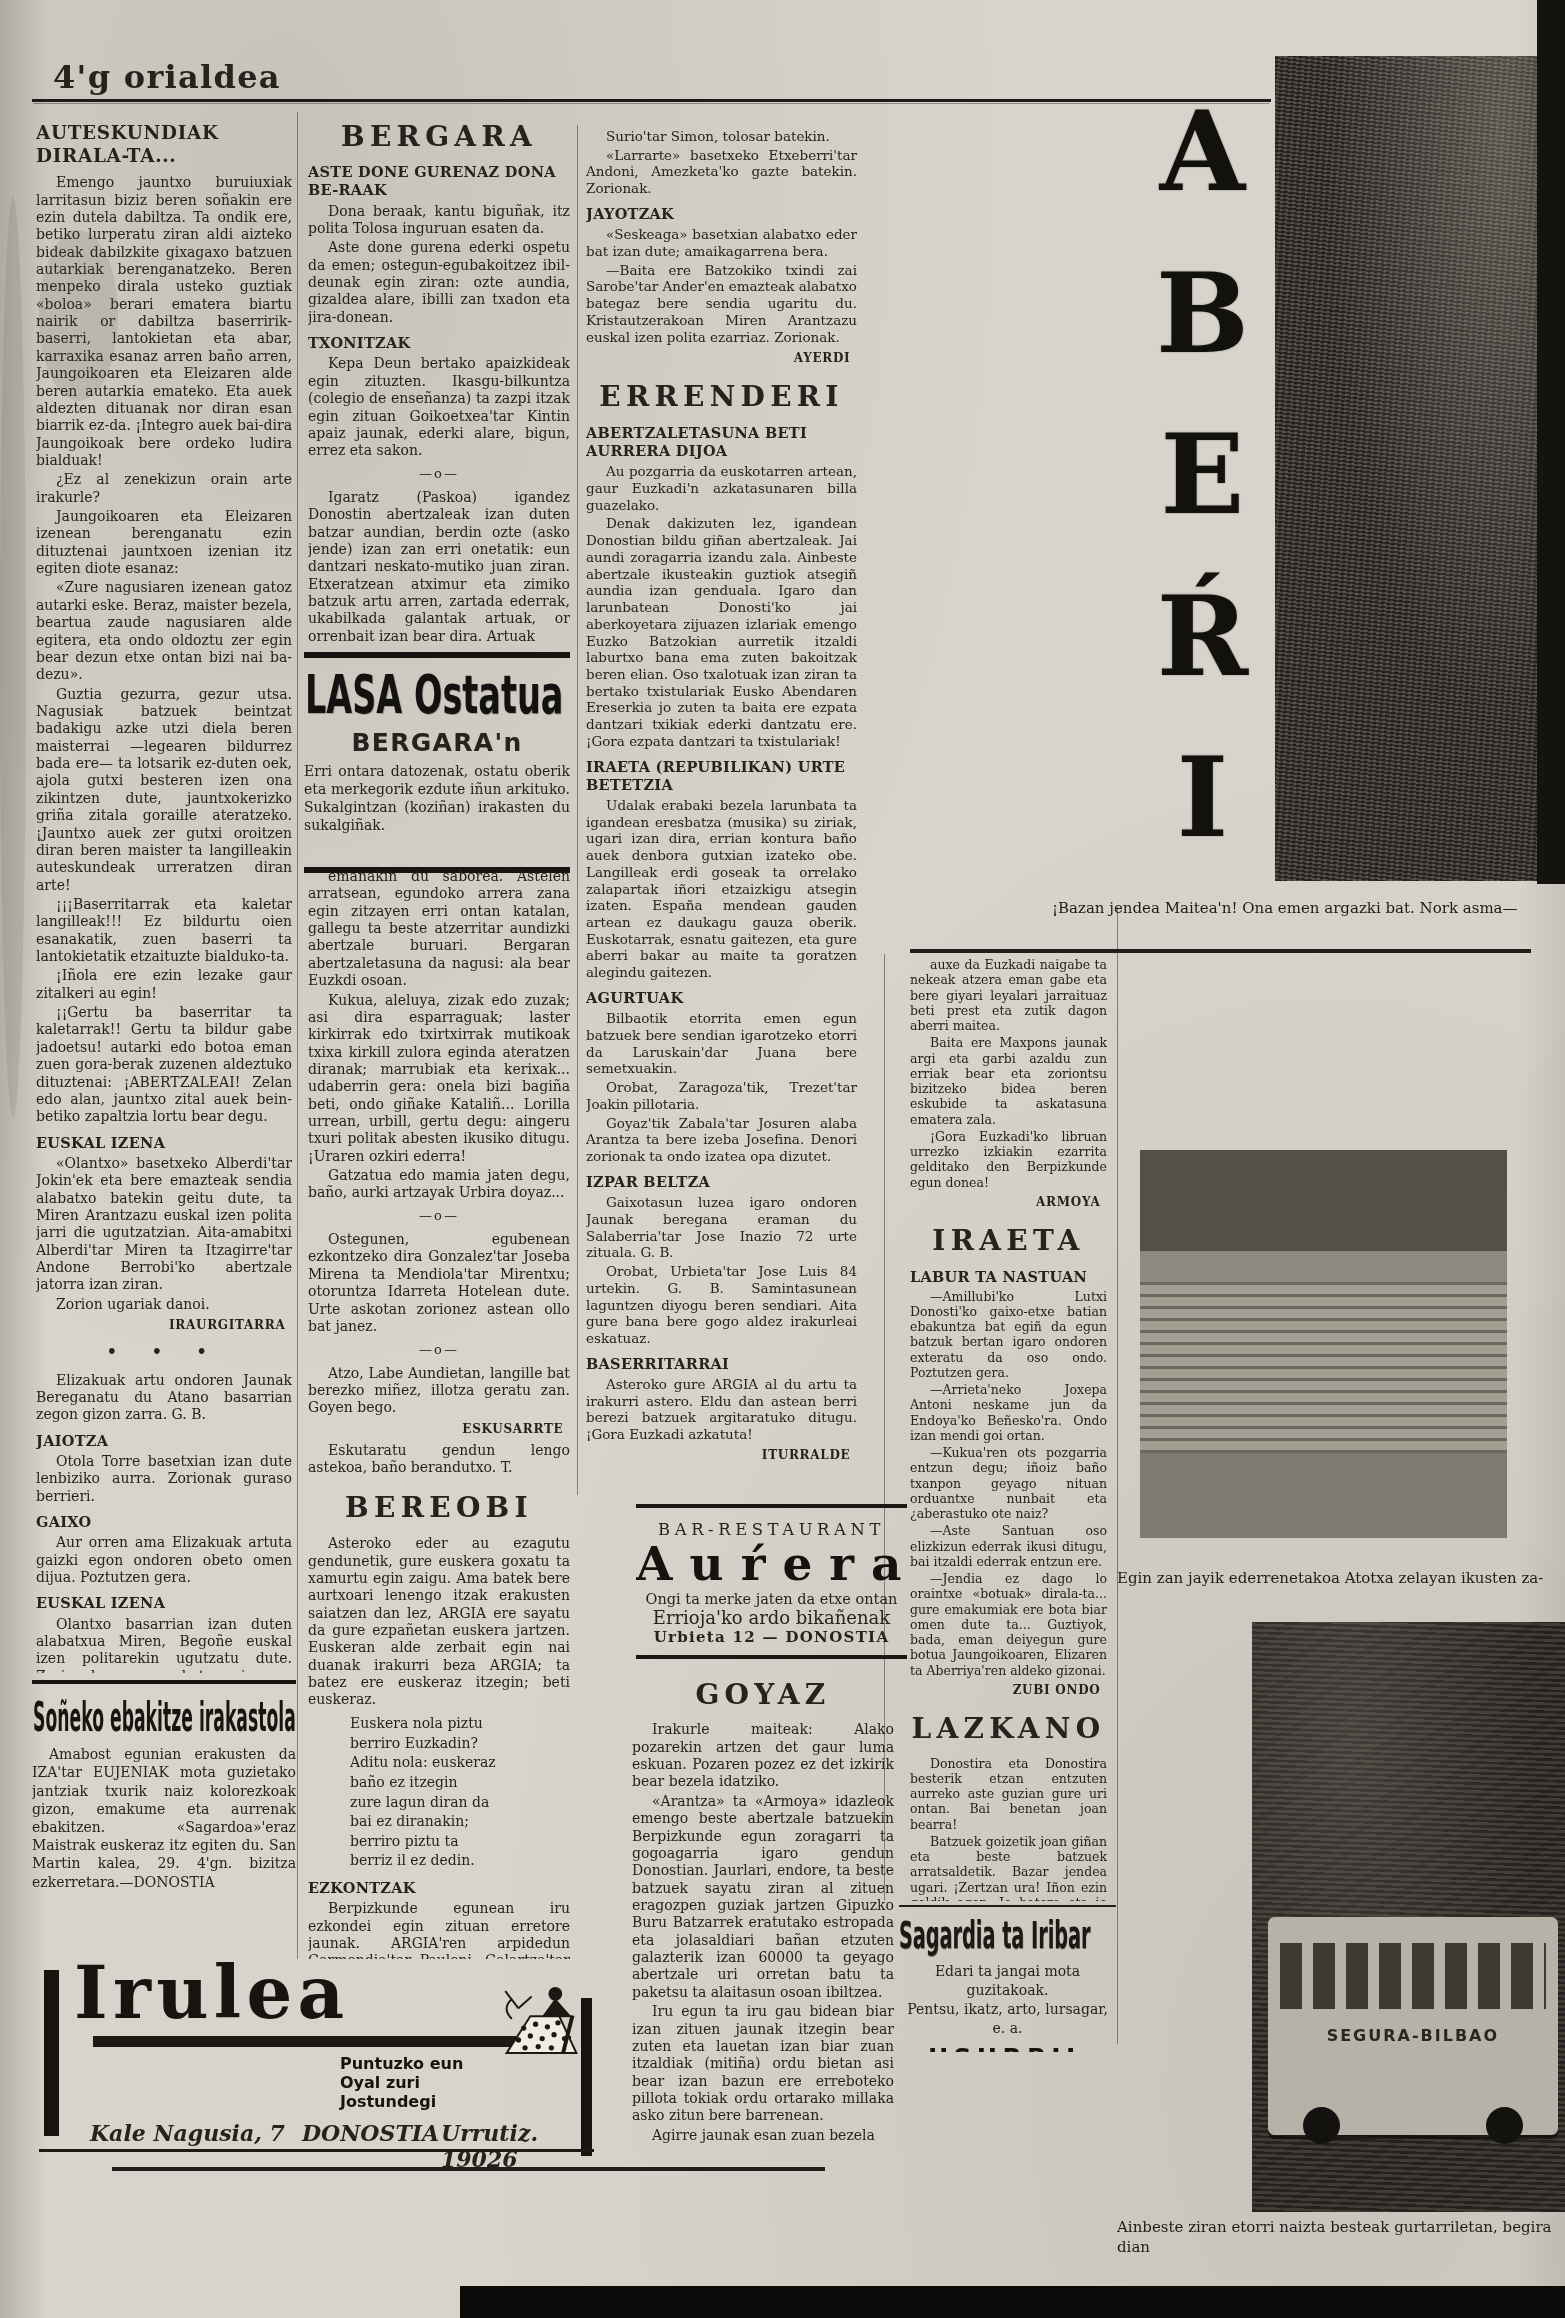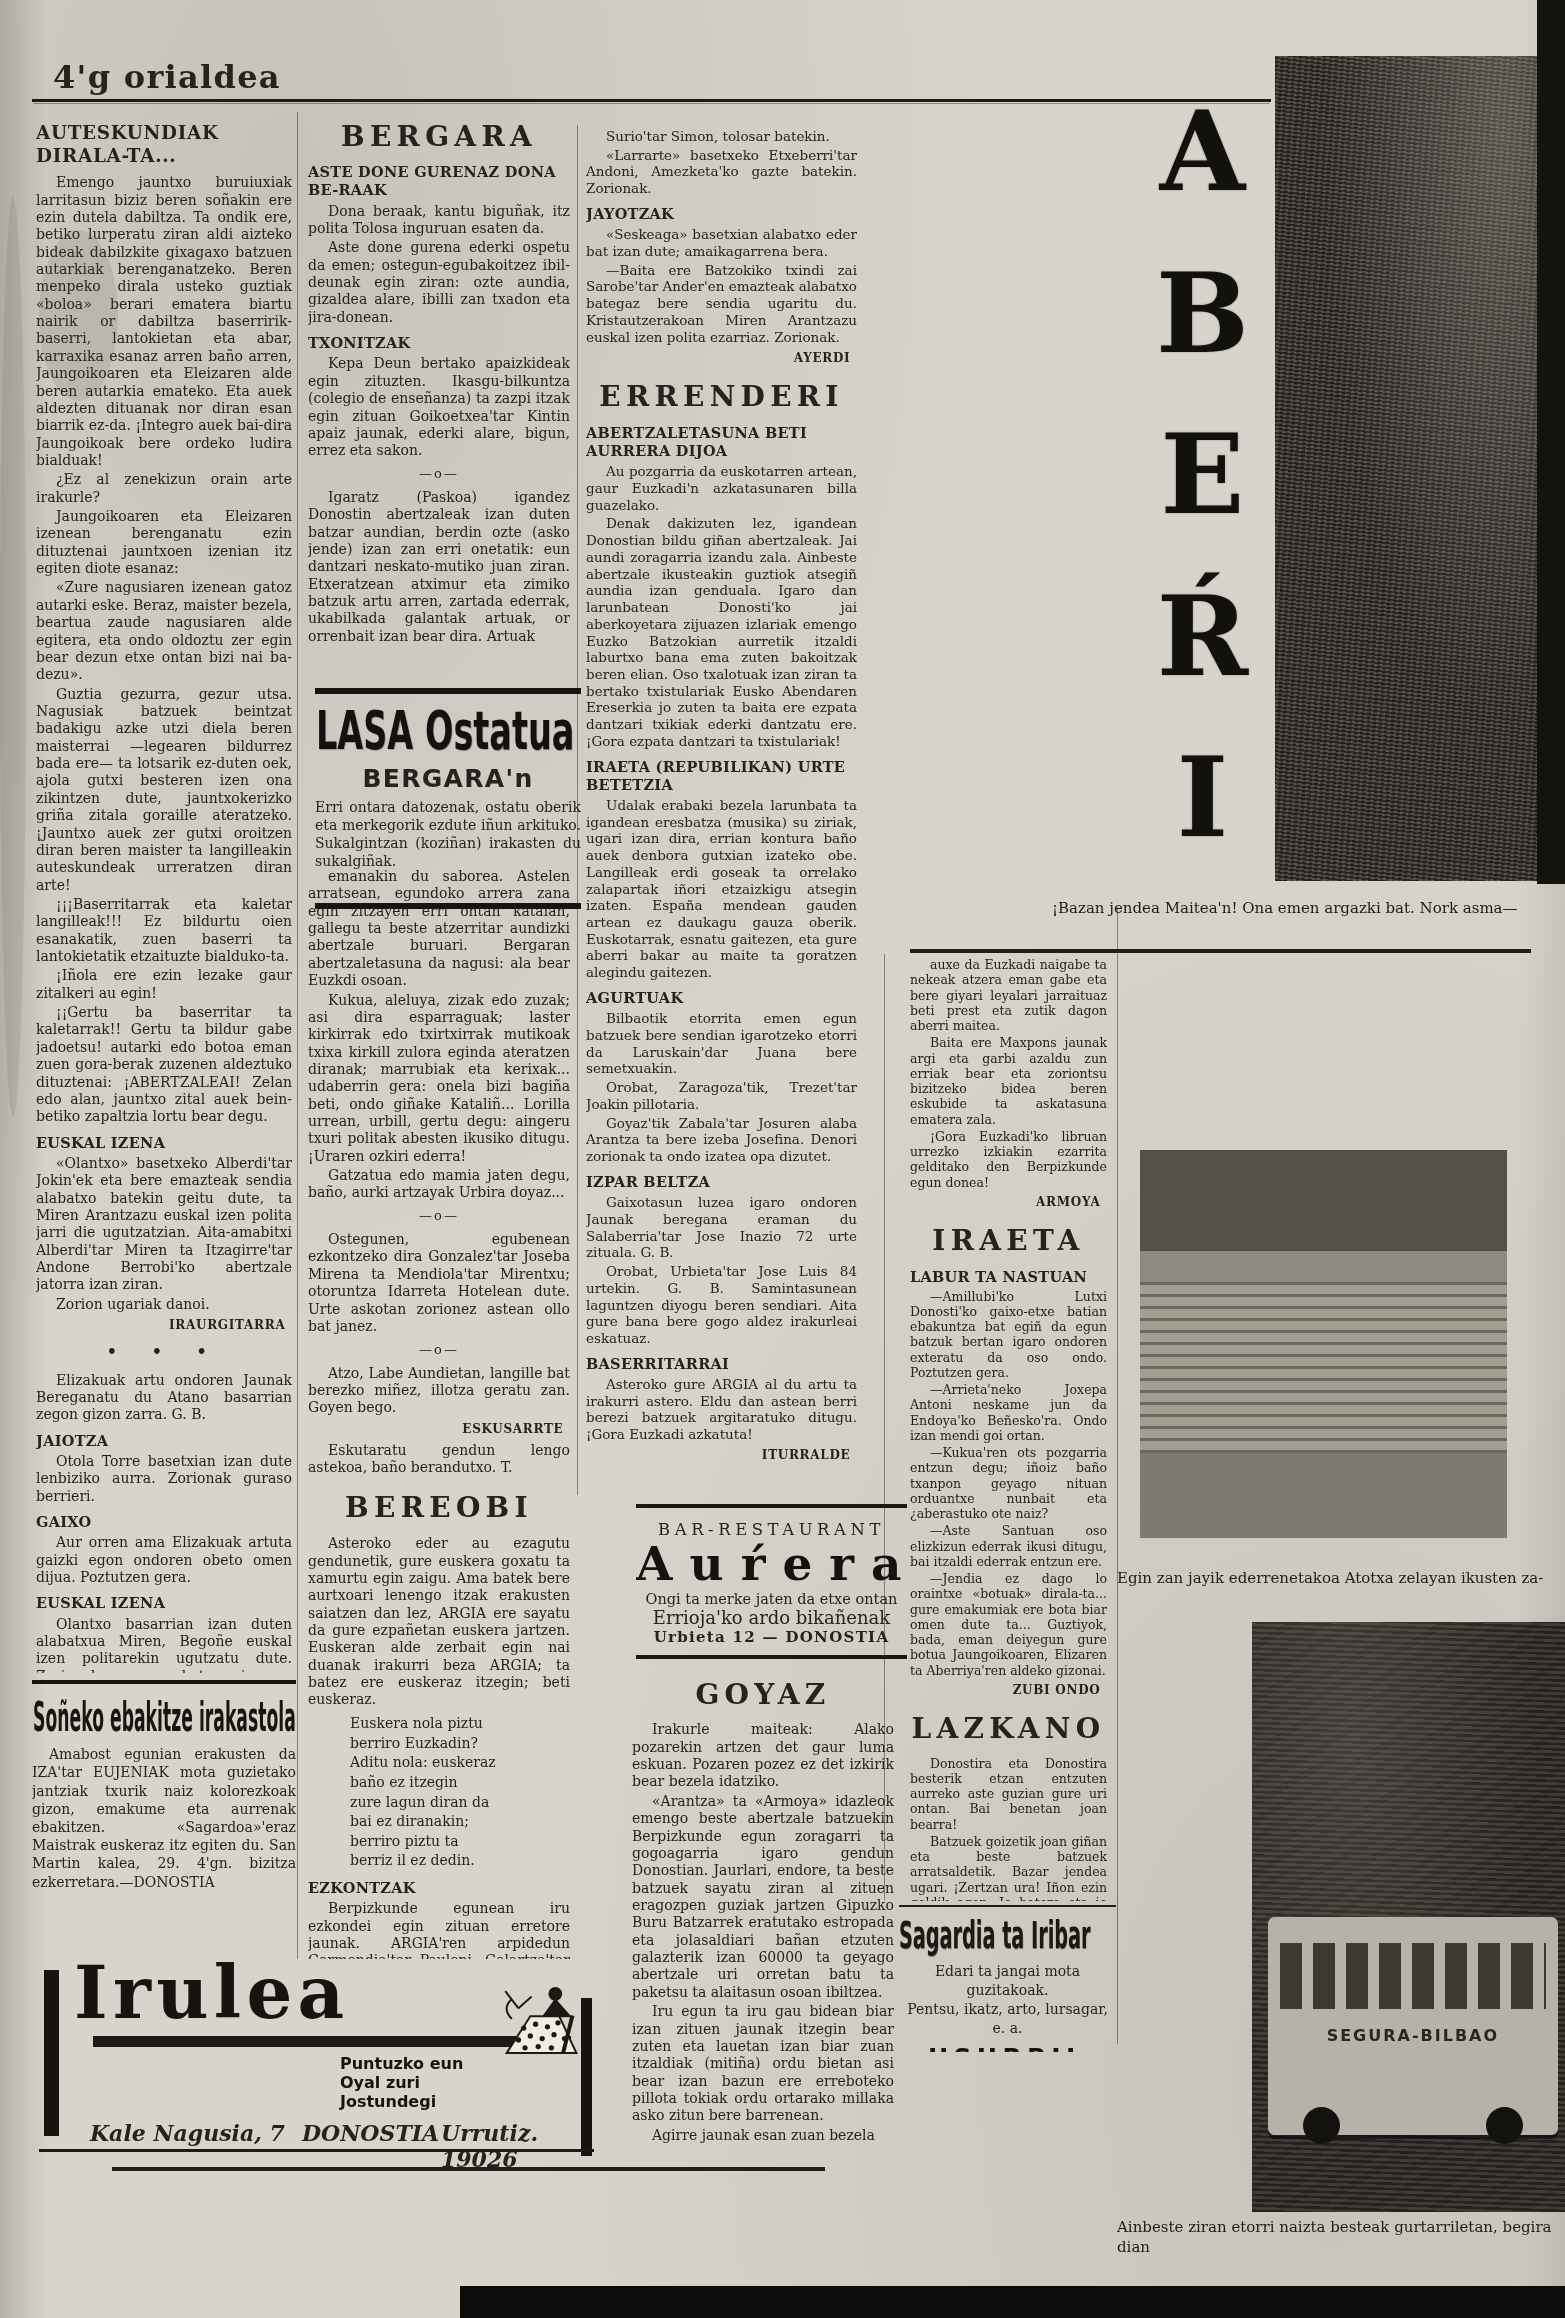--- a/index.html
+++ b/index.html
@@ -30,21 +30,21 @@
   .ad-soneko{position:absolute;left:32px;top:1680px;width:264px;height:301px;border-top:4px solid #171511;overflow:hidden;}
   .soneko-title{font-family:"DejaVu Sans",sans-serif;font-weight:900;font-size:41px;white-space:nowrap;transform:scaleX(.42);transform-origin:0 50%;margin:9.2px 0 4px 1.3px;color:#181510;}
   .soneko-body{font-size:14px;line-height:1.3;text-align:justify;text-indent:17px;}
   .ad-irulea{position:absolute;left:39px;top:1962px;width:555px;height:212px;}
   .irulea-bar{position:absolute;left:5.3px;top:8px;width:14.5px;height:166px;background:#171410;}
   .irulea-name{position:absolute;left:35px;top:-12px;font-weight:900;font-size:72px;letter-spacing:5.3px;color:#161310;}
   .irulea-underline{position:absolute;left:54px;top:74px;width:478px;height:10.5px;background:#1d1a15;}
   .irulea-lines{position:absolute;left:301px;top:92px;font-family:"DejaVu Sans",sans-serif;font-weight:bold;font-size:16px;line-height:1.2;color:#17140f;}
   .irulea-bottom{position:absolute;left:0;top:158px;width:555px;font-style:italic;font-weight:bold;font-size:22px;}
   .irulea-rightbar{position:absolute;left:542px;top:36px;width:10.5px;height:158px;background:#171410;}
-  .ad-lasa{position:absolute;left:304px;top:688px;width:266px;height:209px;border-top:6px solid #161310;border-bottom:6px solid #161310;overflow:hidden;margin-left:11px;}
+  .ad-lasa{position:absolute;left:304px;top:652px;width:266px;height:209px;border-top:6px solid #161310;border-bottom:6px solid #161310;overflow:hidden;}
   .lasa-name{font-family:"DejaVu Sans",sans-serif;font-weight:900;font-size:54px;white-space:nowrap;transform:scaleX(.62);transform-origin:0 50%;margin:5.3px 0 0 1.3px;color:#141210;text-shadow:1.3px 1.3px 0 rgba(20,18,14,.25);}
   .lasa-place{text-align:center;font-family:"DejaVu Sans",sans-serif;font-weight:bold;font-size:25px;margin:1.3px 0 5.3px 0;letter-spacing:1.3px;}
   .lasa-body{font-size:14px;line-height:1.3;text-align:justify;}
   .ad-aurera{position:absolute;left:636px;top:1504px;width:271px;height:147px;border-top:4.6px solid #1a1815;border-bottom:4.6px solid #1a1815;overflow:hidden;}
   .aurera-label{text-align:center;font-size:16.4px;letter-spacing:4.6px;margin-top:12px;}
   .aurera-name{text-align:center;font-weight:bold;font-size:47px;letter-spacing:17px;line-height:1.0;margin:1.3px 0 4px 0;color:#15130f;}
   .aurera-l1{text-align:center;font-size:14.5px;}
   .aurera-l2{text-align:center;font-size:18px;}
   .aurera-l3{text-align:center;font-size:15px;font-weight:bold;letter-spacing:1.3px;}
   .ad-sagardia{position:absolute;left:899px;top:1905px;width:217px;height:145px;border-top:2.6px solid #201d18;overflow:hidden;}

